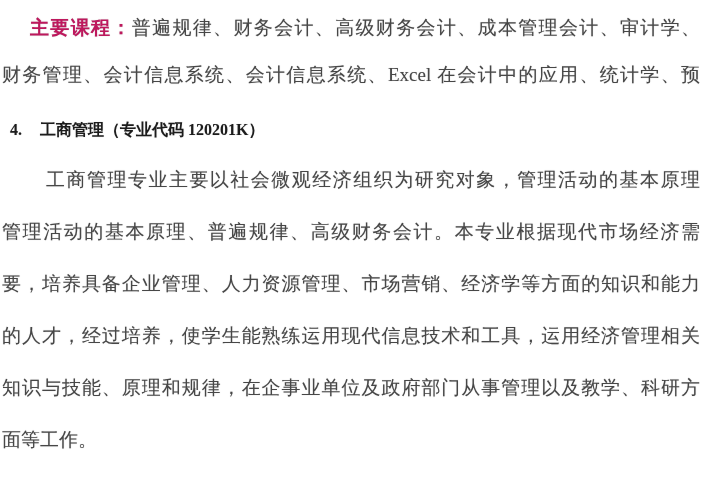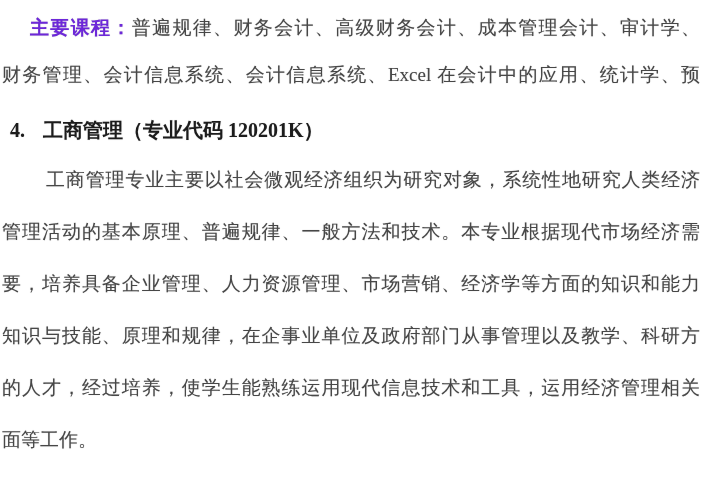--- a/index.html
+++ b/index.html
@@ -25,28 +25,28 @@
   }
   .para-courses .line { line-height: 47px; height: 47px; }
   .para-intro   .line { line-height: 52px; height: 52px; }
   .line.last {
     text-align-last: left;
   }
   .indent-1 { padding-left: 28px; }
   .indent-2 { padding-left: 44px; }
   .lead-bold {
     font-weight: bold;
-    color: #6d28d9;
+    color: #be185d;
   }
   .section-heading {
     margin-top: 14px;
     line-height: 36px;
     height: 36px;
     padding-left: 8px;
-    font-size: 20px;
+    font-size: 16px;
     font-weight: bold;
     color: #1c1c1c;
     white-space: nowrap;
   }
   .section-heading .heading-number {
     display: inline-block;
     margin-right: 18px;
   }
   .para-intro { margin-top: 6px; }
 </style>
@@ -56,19 +56,19 @@
 <div class="para para-courses">
   <div class="line indent-1"><span class="lead-bold">主要课程：</span><span>普遍规律、财务会计、高级财务会计、成本管理会计、审计学、</span></div>
   <div class="line">财务管理、会计信息系统、会计信息系统、Excel 在会计中的应用、统计学、预</div>
 </div>
 
 <div class="section-heading">
   <span class="heading-number">4.</span><span>工商管理（专业代码 120201K）</span>
 </div>
 
 <div class="para para-intro">
-  <div class="line indent-2">工商管理专业主要以社会微观经济组织为研究对象，系统性地研究人类经济</div>
-  <div class="line">管理活动的基本原理、普遍规律、一般方法和技术。本专业根据现代市场经济需</div>
+  <div class="line indent-2">工商管理专业主要以社会微观经济组织为研究对象，管理活动的基本原理</div>
+  <div class="line">管理活动的基本原理、普遍规律、高级财务会计。本专业根据现代市场经济需</div>
   <div class="line">要，培养具备企业管理、人力资源管理、市场营销、经济学等方面的知识和能力</div>
+  <div class="line">的人才，经过培养，使学生能熟练运用现代信息技术和工具，运用经济管理相关</div>
   <div class="line">知识与技能、原理和规律，在企事业单位及政府部门从事管理以及教学、科研方</div>
-  <div class="line">的人才，经过培养，使学生能熟练运用现代信息技术和工具，运用经济管理相关</div>
   <div class="line last">面等工作。</div>
 </div>
 
 </body></html>

